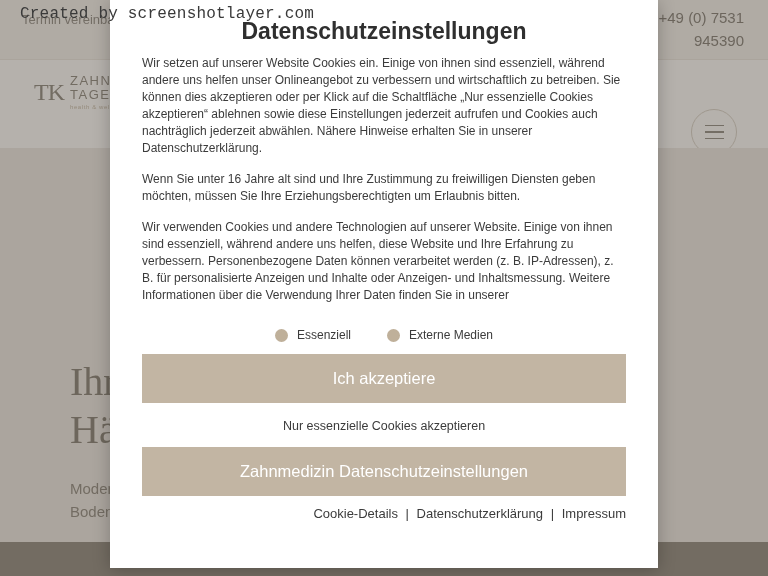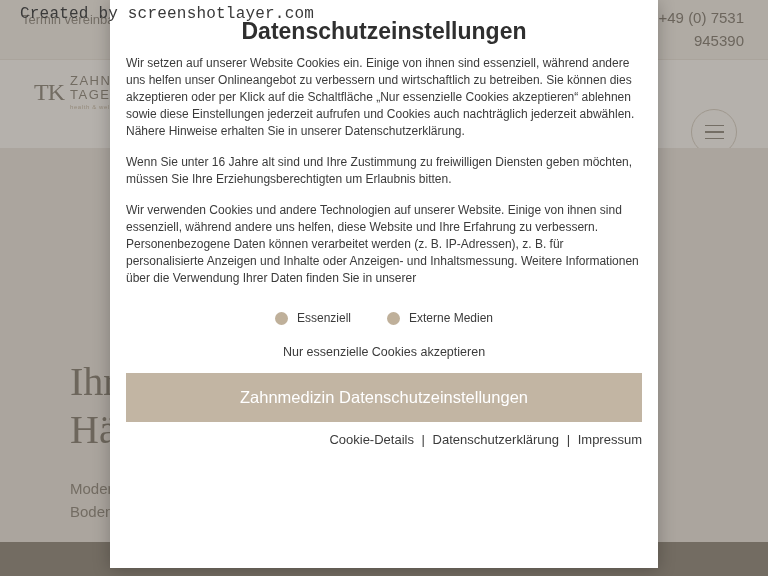--- a/index.html
+++ b/index.html
@@ -199,21 +199,21 @@
     top: 0;
     width: 548px;
     height: 568px;
     background: #ffffff;
     box-shadow: 0 2px 16px rgba(0,0,0,0.25);
     z-index: 30;
     overflow: hidden;
     display: flex;
     flex-direction: column;
     box-sizing: border-box;
-    padding: 0 16px;
+    padding: 0 32px;
   }
 
   .modal-title {
     margin: 18px 0 10px 0;
     text-align: center;
     font-size: 23px;
     font-weight: bold;
     color: #2f2f2f;
     font-family: "Liberation Sans", sans-serif;
   }
@@ -361,20 +361,21 @@
       <div class="consent-option">
         <span class="radio-dot"></span>
         <span>Essenziell</span>
       </div>
       <div class="consent-option">
         <span class="radio-dot"></span>
         <span>Externe Medien</span>
       </div>
     </div>
 
+    <button class="btn btn-primary">Ich akzeptiere</button>
     <a class="btn-link" href="#">Nur essenzielle Cookies akzeptieren</a>
     <button class="btn btn-secondary">Zahnmedizin Datenschutzeinstellungen</button>
 
     <div class="modal-links">
       <a href="#">Cookie-Details</a>
       <span class="sep">|</span>
       <a href="#">Datenschutzerklärung</a>
       <span class="sep">|</span>
       <a href="#">Impressum</a>
     </div>

